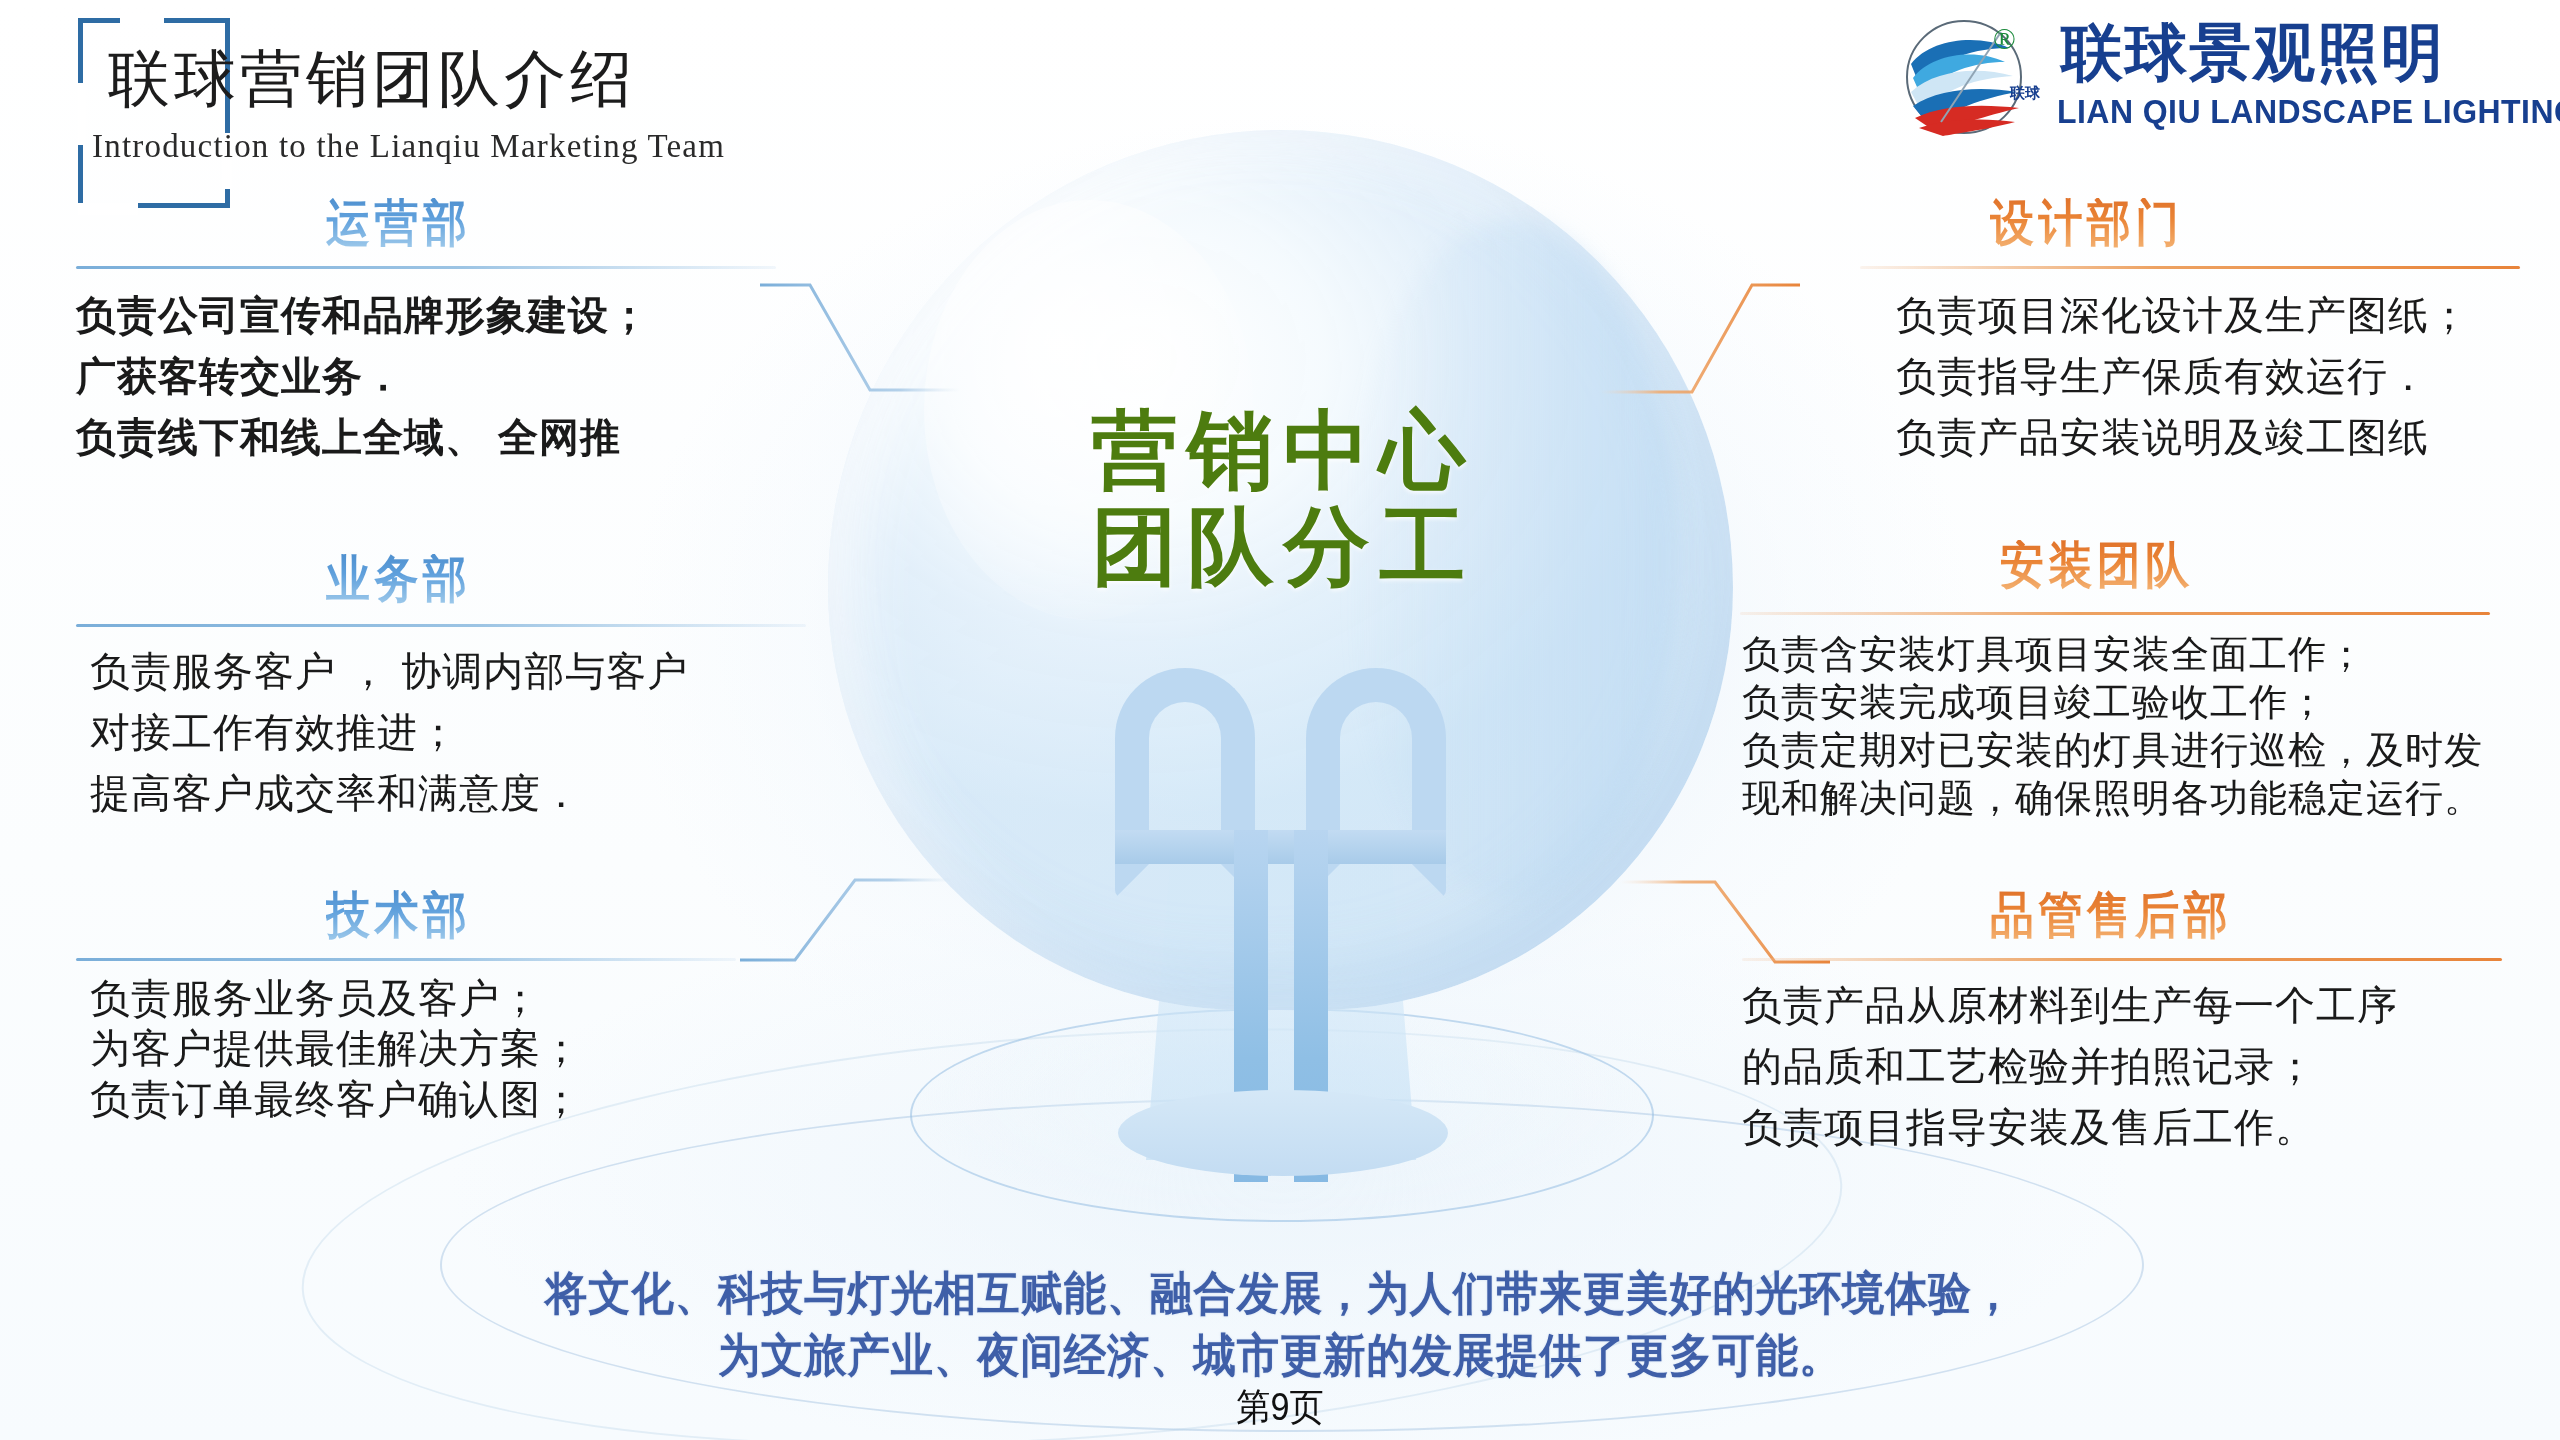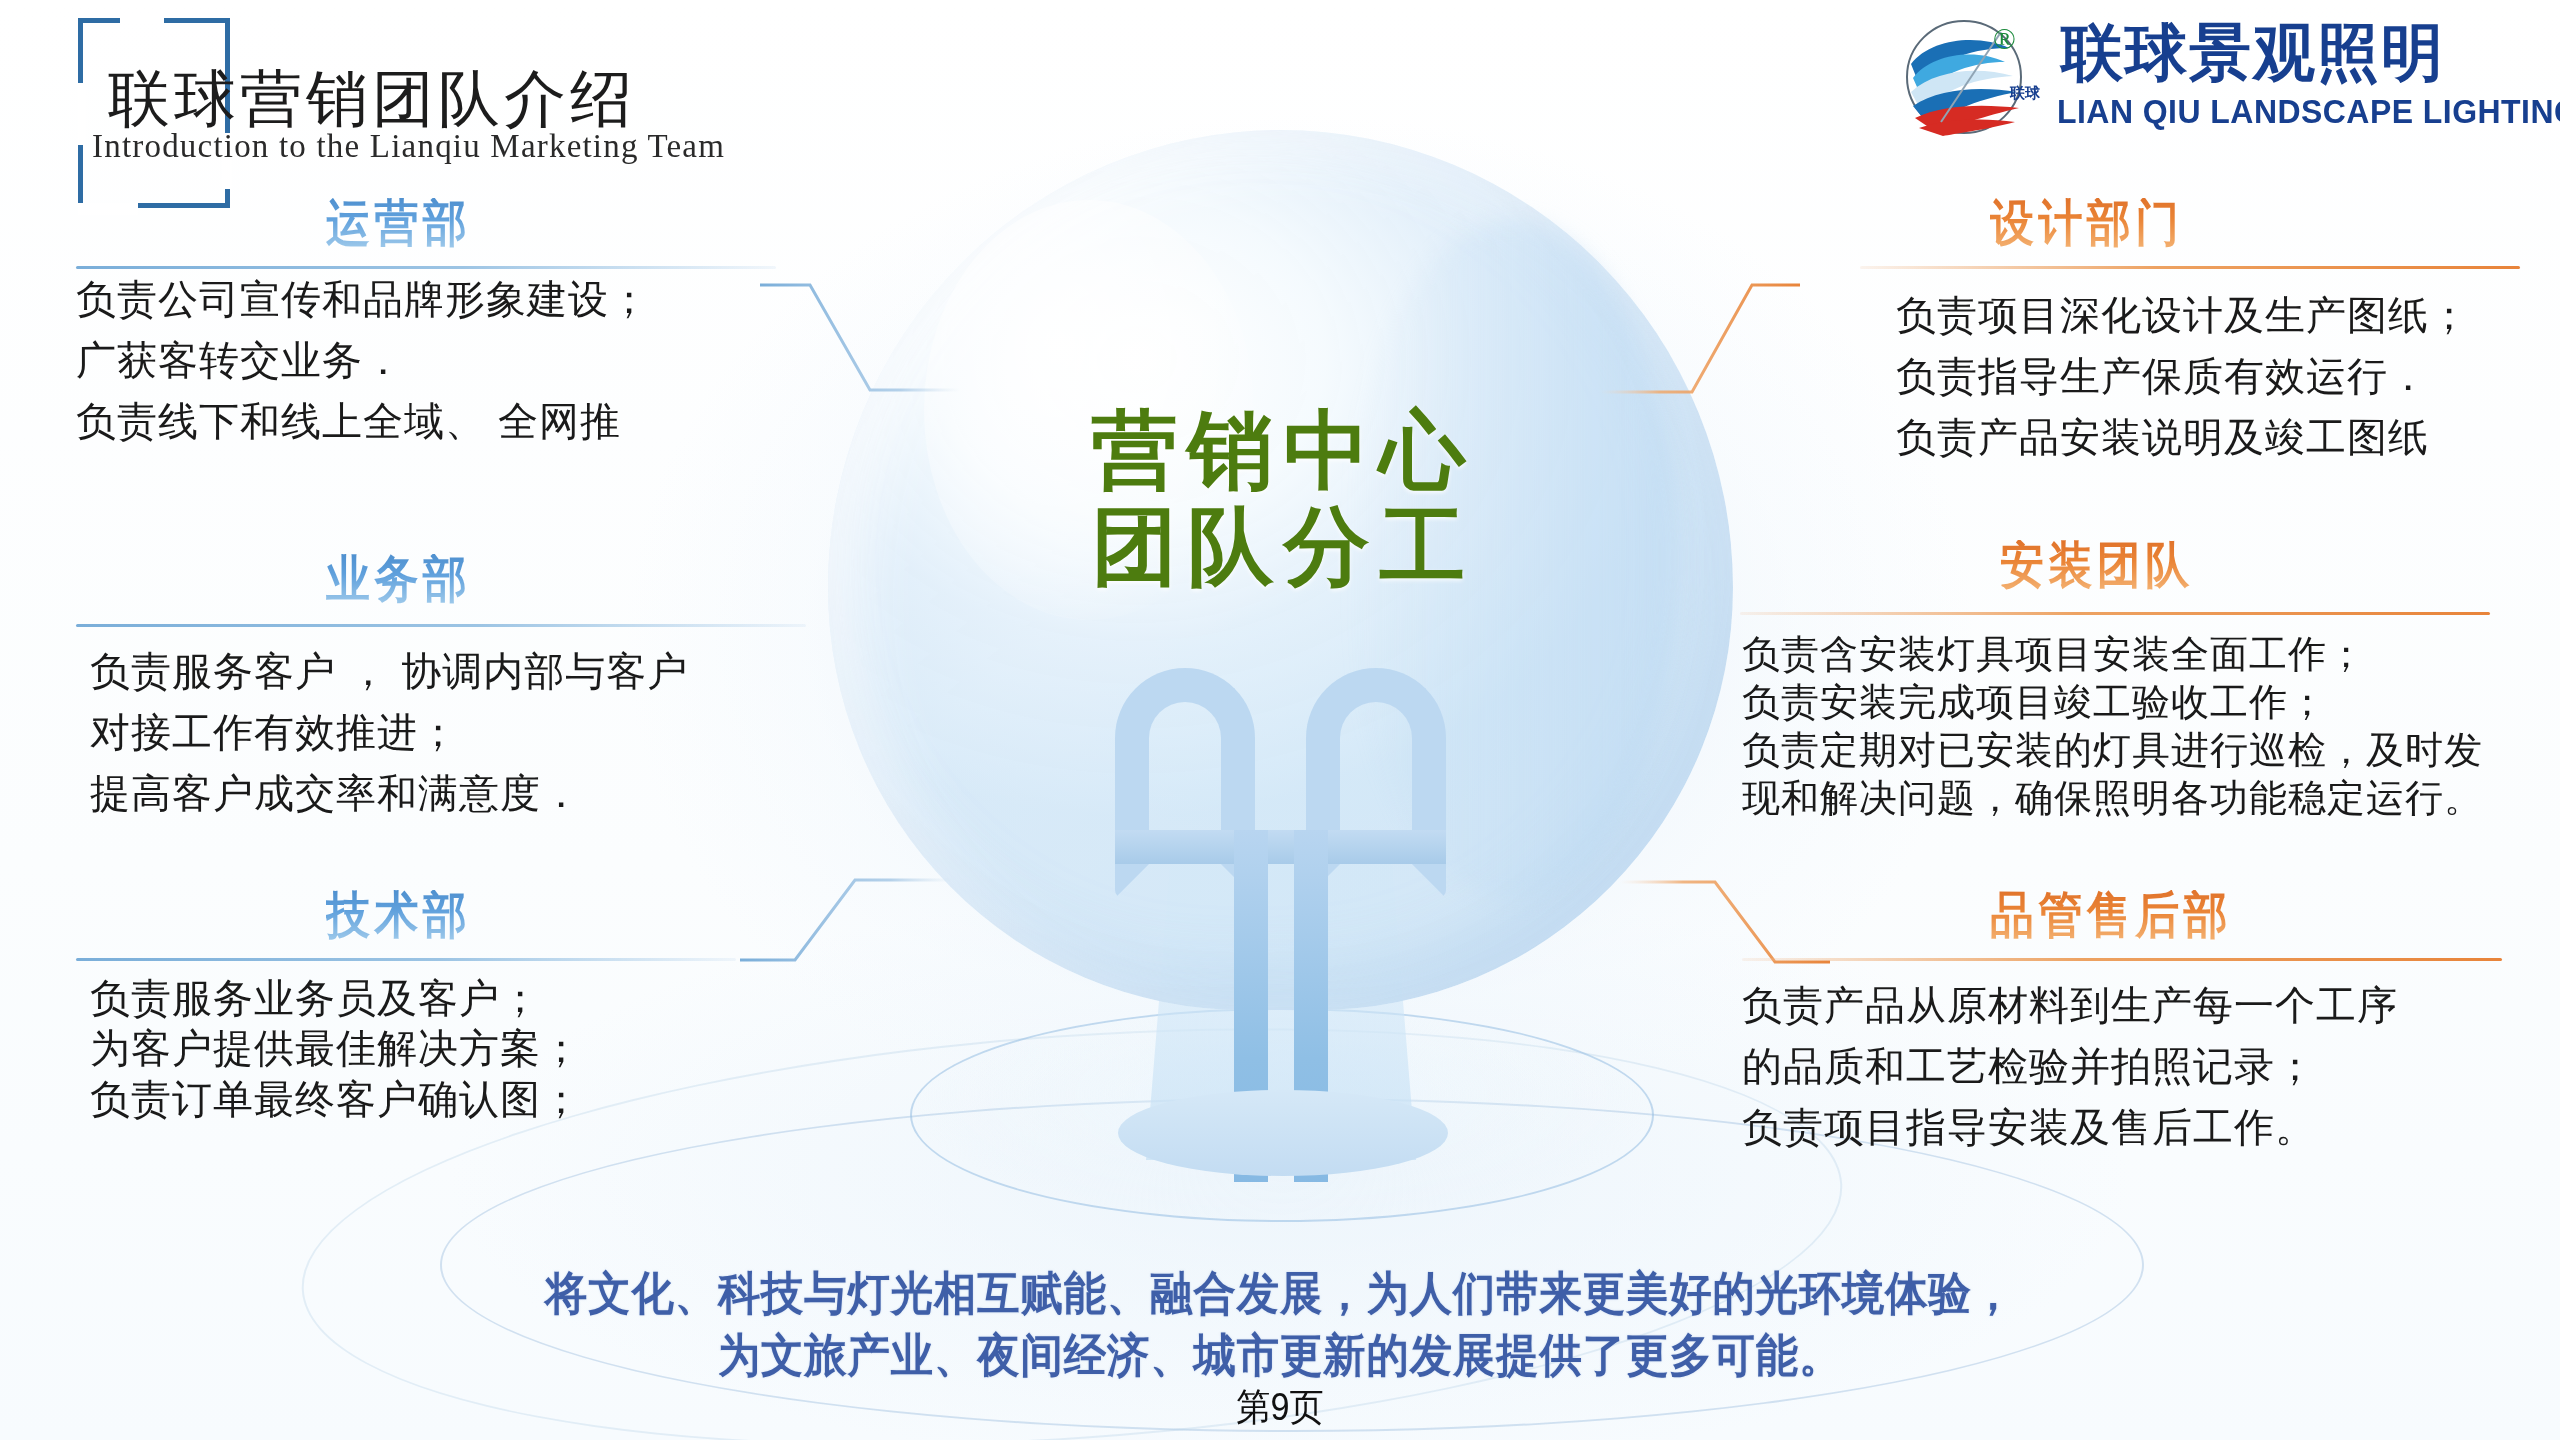--- a/index.html
+++ b/index.html
@@ -29,21 +29,21 @@
   
   .title-frame{position:absolute;left:78px;top:18px;width:152px;height:190px;
     border:5px solid #2e6ca4;border-top-width:5px;
     box-sizing:border-box;}
   .title-frame::before{content:"";position:absolute;left:-5px;top:60px;width:8px;height:62px;background:#fff;}
   .title-frame::after{content:"";position:absolute;right:-7px;top:110px;width:10px;height:56px;background:#fff;}
   .frame-gap-top{position:absolute;left:120px;top:13px;width:44px;height:10px;background:#fff;}
   .frame-gap-bot{position:absolute;left:78px;top:203px;width:60px;height:12px;background:#fff;}
 
   .title-cn{position:absolute;left:108px;top:48px;font-size:62px;line-height:1;
-    font-family:"Liberation Serif","DejaVu Serif",serif;color:#1c1c1c;letter-spacing:4px;white-space:nowrap;margin-top:20px;}
+    font-family:"Liberation Serif","DejaVu Serif",serif;color:#1c1c1c;letter-spacing:4px;white-space:nowrap;}
   .title-en{position:absolute;left:92px;top:130px;font-size:33px;line-height:1;
     font-family:"Liberation Serif","DejaVu Serif",serif;color:#2a2a2a;letter-spacing:1.2px;white-space:nowrap;}
 
   
   .logo{position:absolute;left:1905px;top:8px;width:630px;height:130px;}
   .logo-mark{position:absolute;left:0;top:10px;width:118px;height:118px;}
   .logo-reg{position:absolute;left:88px;top:14px;font-size:30px;color:#1c8a3c;
     font-family:"Liberation Serif",serif;}
   .logo-cn{position:absolute;left:156px;top:14px;font-size:62px;line-height:1;font-weight:bold;
     color:#173f8f;letter-spacing:2px;white-space:nowrap;
@@ -204,21 +204,21 @@
     <polyline points="1800,285 1752,285 1692,392 1600,392" fill="none" stroke="url(#gor)" stroke-width="3"></polyline>
 
     <polyline points="1770,627 1715,627 1660,627" fill="none" stroke="url(#gor)" stroke-width="3"></polyline>
 
     <polyline points="1830,962 1775,962 1715,882 1620,882" fill="none" stroke="url(#gor)" stroke-width="3"></polyline>
   </svg>
 
   <div class="sec sec-L" style="top:198px;">
     <div class="sec-head blue" style="margin-left:250px;">运营部</div>
     <div class="rule blue" style="margin-top:18px;width:700px;"></div>
-    <div class="sec-body" style="">
+    <div class="sec-body" style="margin-top:16px;font-weight:bold;">
       <div>负责公司宣传和品牌形象建设；</div>
       <div>广获客转交业务．</div>
       <div>负责线下和线上全域、 全网推</div>
     </div>
   </div>
 
   <div class="sec sec-L" style="top:554px;">
     <div class="sec-head blue" style="margin-left:250px;">业务部</div>
     <div class="rule blue" style="margin-top:20px;width:730px;"></div>
     <div class="sec-body" style="margin-top:14px;margin-left:14px;">

